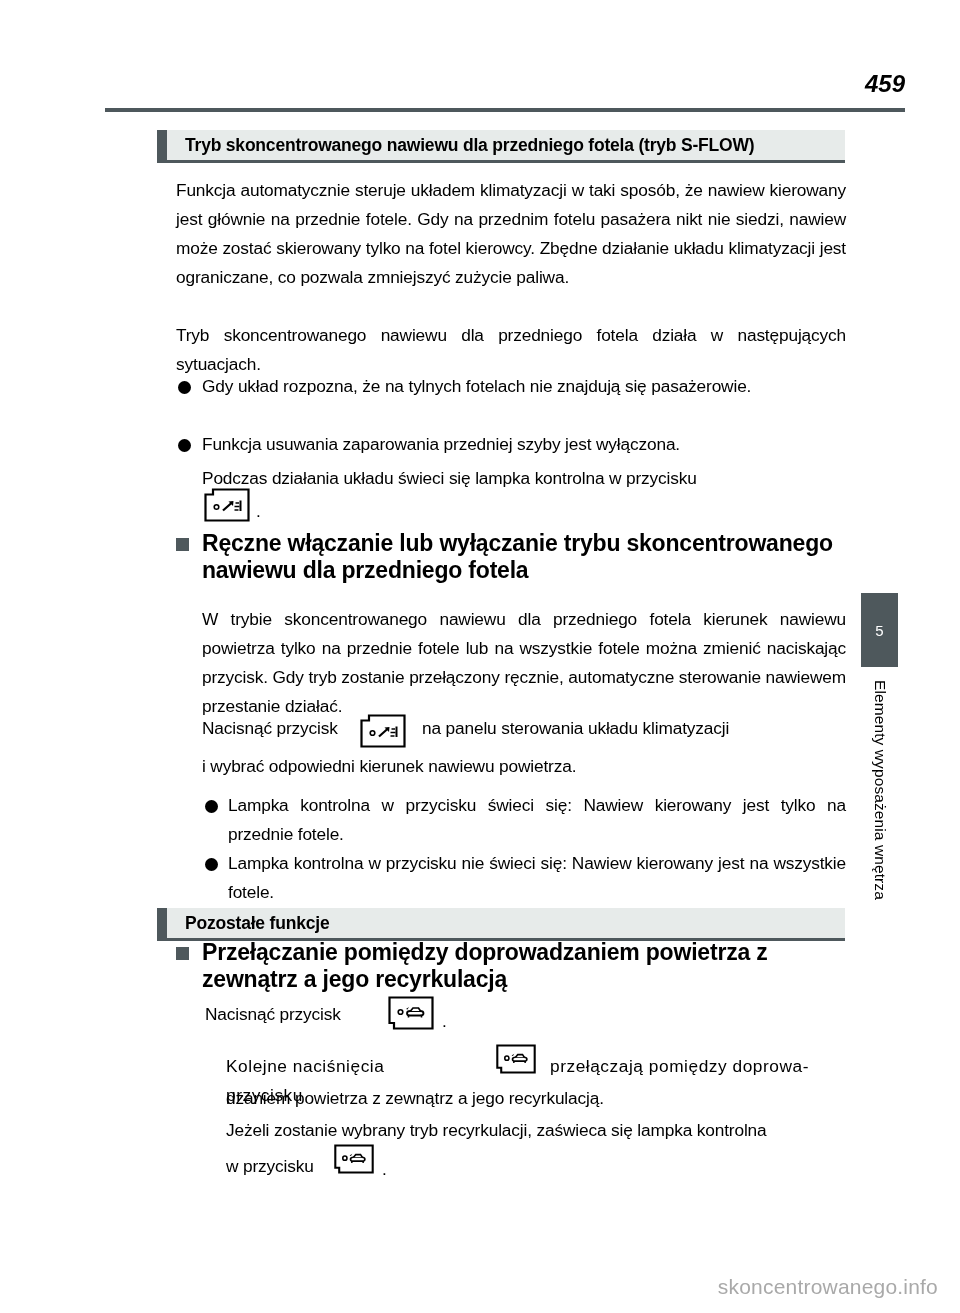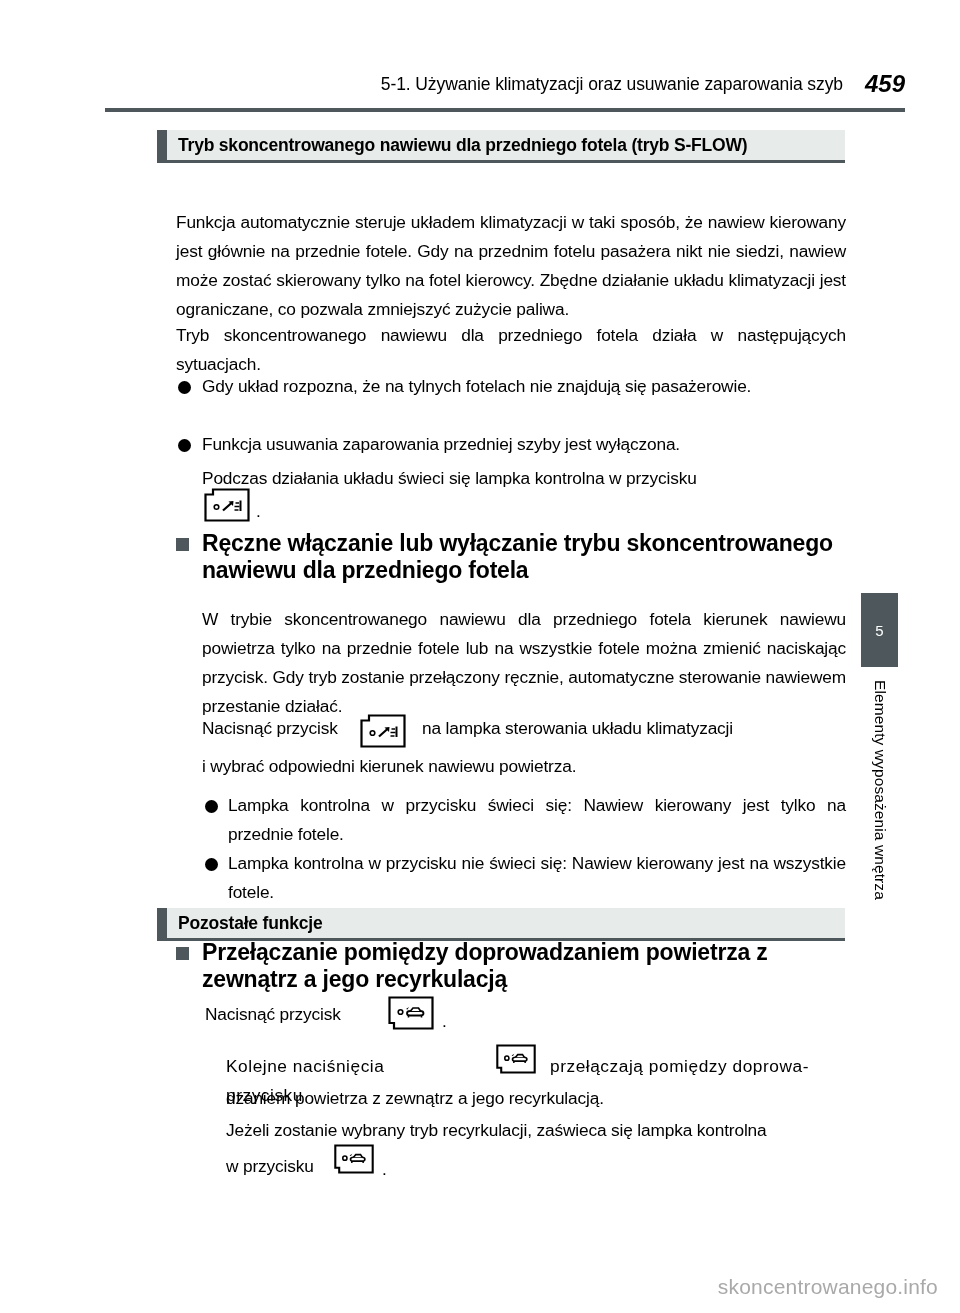--- a/index.html
+++ b/index.html
@@ -63,21 +63,21 @@
   }
   .section-bar .accent {
     width: 10px;
     height: 30px;
     background: #4e585c;
     flex: 0 0 auto;
   }
   .section-bar .section-title {
     font-size: 17.5px;
     font-weight: bold;
-    padding-left: 11px;
+    padding-left: 18px;
     letter-spacing: -0.2px;
     white-space: nowrap;
   }
 
   
   .para {
     position: absolute;
     font-size: 17.3px;
     line-height: 29px;
     text-align: justify;
@@ -159,31 +159,30 @@
     bottom: 14px;
     font-size: 21px;
     color: #a9a9a9;
     letter-spacing: 0.2px;
   }
 </style>
 </head>
 <body>
 
 <div id="page-header">
-  <div id="header-title">5-1. Używanie klimatyzacji oraz usuwanie zaparowania szyb</div>
   <div id="header-page-number">459</div>
 </div>
 <div id="header-rule"></div>
 
 <div class="section-bar" style="top:130px;">
   <div class="accent"></div>
   <div class="section-title">Tryb skoncentrowanego nawiewu dla przedniego fotela (tryb S-FLOW)</div>
 </div>
 
-<div class="para" style="left:176px; top:176px; width:670px;margin-top:32px;">Funkcja automatycznie steruje układem klimatyzacji w taki sposób, że nawiew kierowany jest głównie na przednie fotele. Gdy na przednim fotelu pasażera nikt nie siedzi, nawiew może zostać skierowany tylko na fotel kierowcy. Zbędne działanie układu klimatyzacji jest ograniczane, co pozwala zmniejszyć zużycie paliwa.</div>
+<div class="para" style="left:176px; top:176px; width:670px;">Funkcja automatycznie steruje układem klimatyzacji w taki sposób, że nawiew kierowany jest głównie na przednie fotele. Gdy na przednim fotelu pasażera nikt nie siedzi, nawiew może zostać skierowany tylko na fotel kierowcy. Zbędne działanie układu klimatyzacji jest ograniczane, co pozwala zmniejszyć zużycie paliwa.</div>
 
 <div class="para" style="left:176px; top:321px; width:670px;">Tryb skoncentrowanego nawiewu dla przedniego fotela działa w następujących sytuacjach.</div>
 
 <div class="dot-bullet" style="left:178px; top:381px;"></div>
 <div class="para" style="left:202px; top:372px; width:644px;">Gdy układ rozpozna, że na tylnych fotelach nie znajdują się pasażerowie.</div>
 
 <div class="dot-bullet" style="left:178px; top:439px;"></div>
 <div class="para nojust" style="left:202px; top:430px; width:644px;">Funkcja usuwania zaparowania przedniej szyby jest wyłączona.</div>
 
 <div class="para nojust" style="left:202px; top:464px; width:644px;">Podczas działania układu świeci się lampka kontrolna w przycisku</div>
@@ -209,21 +208,21 @@
 <div class="btn-icon" style="left:360px; top:714px;">
   <svg width="46" height="34" viewBox="0 0 46 34" xmlns="http://www.w3.org/2000/svg">
     <path d="M1.5 6.5 L1.5 32.5 L44.5 32.5 L44.5 1.5 L9 1.5 L9 6.5 Z" fill="#ffffff" stroke="#000000" stroke-width="2.2" stroke-linejoin="miter"></path>
     <circle cx="12.5" cy="19" r="2.3" fill="none" stroke="#000000" stroke-width="1.6"></circle>
     <path d="M19 22.5 L28 14.5" stroke="#000000" stroke-width="2.2"></path>
     <path d="M24.5 13.5 L29.5 13 L29 18 Z" fill="#000000"></path>
     <path d="M30.5 22 L34.5 22 M30.5 18.5 L35.5 18.5 M31.5 15 L35 15" stroke="#000000" stroke-width="1.7"></path>
     <path d="M36.5 12.5 L36.5 23" stroke="#000000" stroke-width="2"></path>
   </svg>
 </div>
-<div class="para nojust" style="left:422px; top:714px; width:424px;">na lampka sterowania układu klimatyzacji</div>
+<div class="para nojust" style="left:422px; top:714px; width:424px;">na panelu sterowania układu klimatyzacji</div>
 
 <div class="para nojust" style="left:202px; top:752px; width:644px;">i wybrać odpowiedni kierunek nawiewu powietrza.</div>
 
 <div class="dot-bullet" style="left:205px; top:800px;"></div>
 <div class="para" style="left:228px; top:791px; width:618px;">Lampka kontrolna w przycisku świeci się: Nawiew kierowany jest tylko na przednie fotele.</div>
 
 <div class="dot-bullet" style="left:205px; top:858px;"></div>
 <div class="para" style="left:228px; top:849px; width:618px;">Lampka kontrolna w przycisku nie świeci się: Nawiew kierowany jest na wszystkie fotele.</div>
 
 <div class="section-bar" style="top:908px;">

